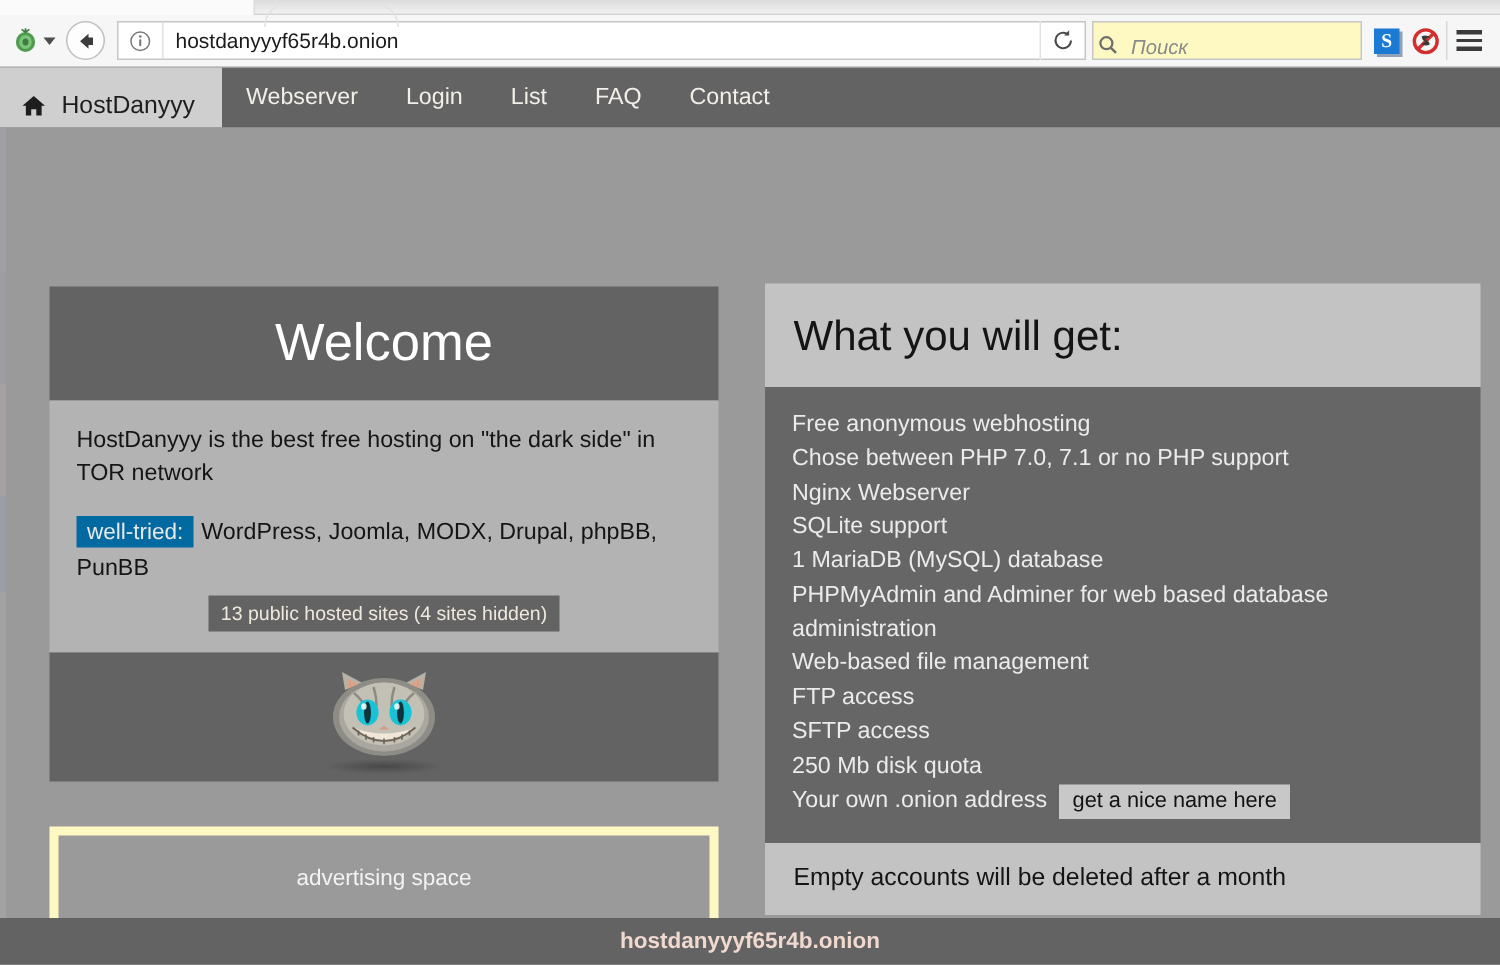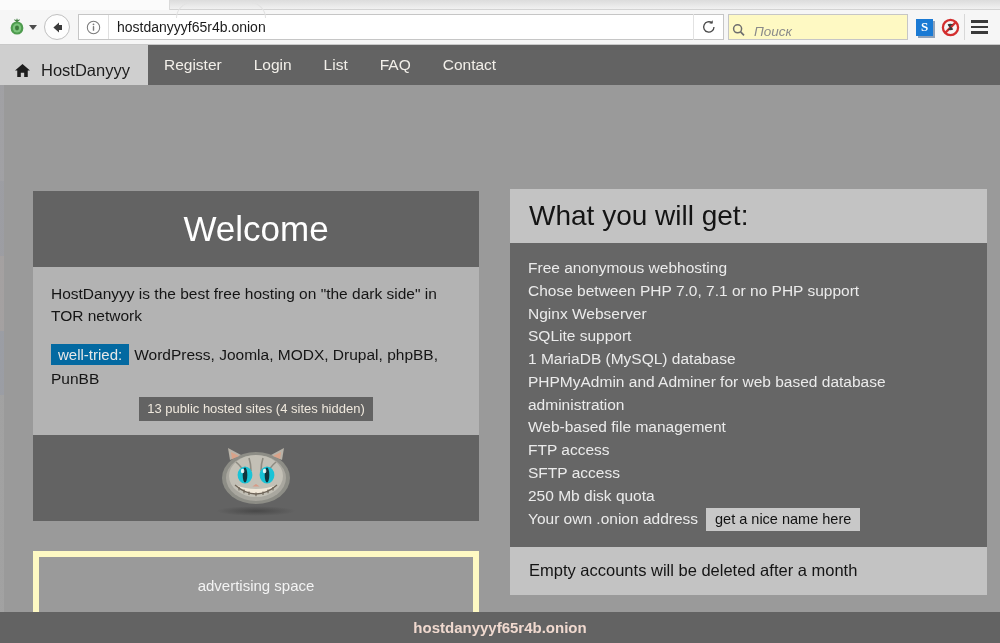--- a/index.html
+++ b/index.html
@@ -213,21 +213,21 @@
     background: #9a9a9a;
     display: flex; align-items: center; justify-content: center;
     color: #f3f3f3;
     font-size: 15px;
   }
 
   
   #get-panel { left: 510px; top: 104px; width: 477px; }
   #get-head {
     background: #c3c3c3;
-    height: 54px;
+    height: 69px;
     display: flex; align-items: center;
     padding-left: 19px;
     color: #141414;
     font-size: 28px;
   }
   #get-body {
     background: #666666;
     padding: 14px 18px 16px 18px;
     color: #ebebeb;
     font-size: 15.5px;
@@ -355,21 +355,21 @@
   </div>
 </div>
 
 <div id="site-nav">
   <div id="brand">
     <svg width="17" height="15" viewBox="0 0 18 16">
       <path d="M9 1 L17 8 L14.6 8 L14.6 15 L10.8 15 L10.8 10.4 L7.2 10.4 L7.2 15 L3.4 15 L3.4 8 L1 8 Z" fill="#1d1d1d"></path>
     </svg>
     <span>HostDanyyy</span>
   </div>
-  <div class="nav-link">Register</div>
+  <div class="nav-link">Webserver</div>
   <div class="nav-link">Login</div>
   <div class="nav-link">List</div>
   <div class="nav-link">FAQ</div>
   <div class="nav-link">Contact</div>
 </div>
 
 <div id="page">
 
   <div id="edge-sliver"></div>
 

